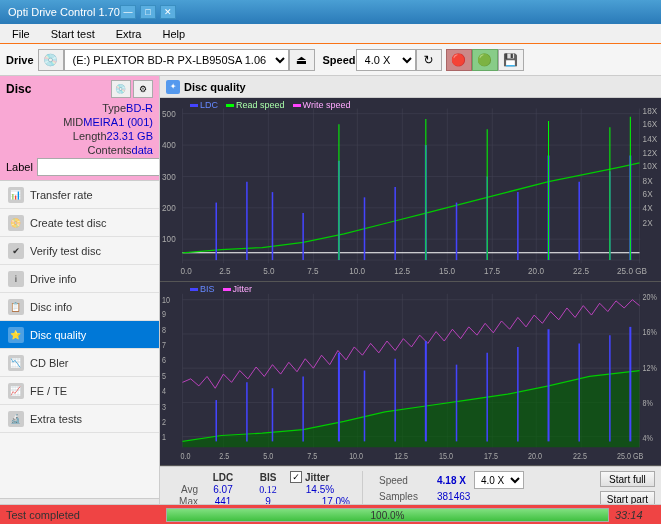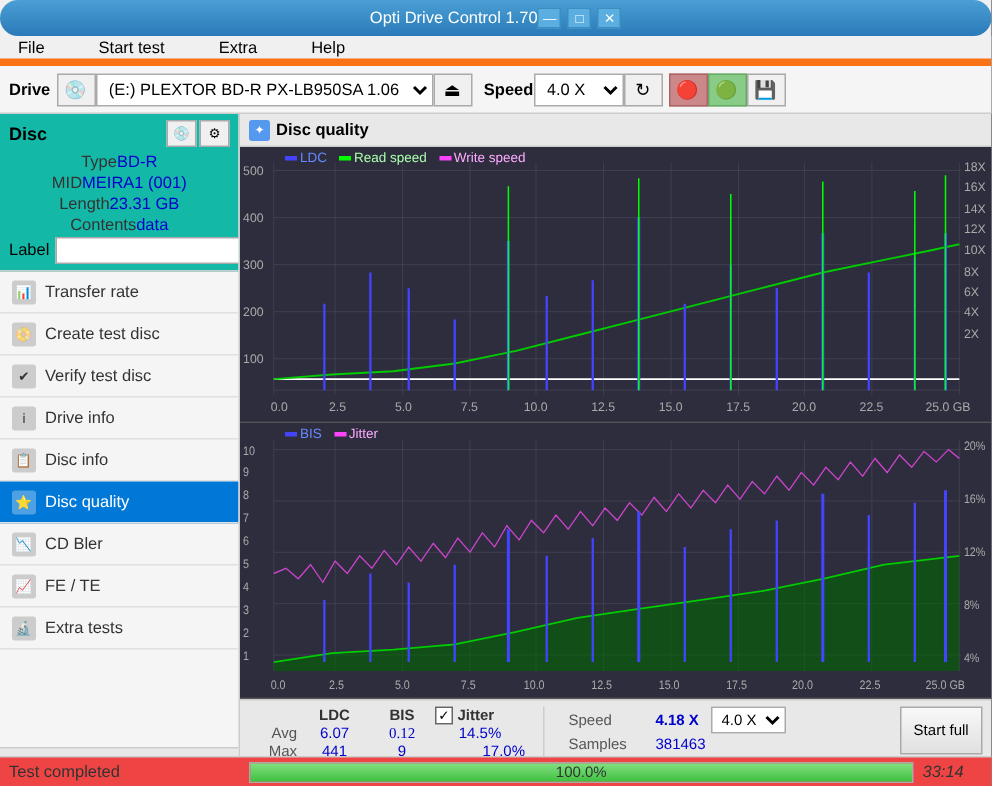--- a/index.html
+++ b/index.html
@@ -6,44 +6,43 @@
     body { font-family: 'Segoe UI', Tahoma, Arial, sans-serif; font-size: 11px; background: #f0f0f0; width: 661px; height: 524px; overflow: hidden; }
 
     
     .title-bar {
       background: linear-gradient(to bottom, #4a9fd4, #2a7ab8);
       color: white;
       height: 24px;
       display: flex;
       align-items: center;
       padding: 0 8px;
-      justify-content: center;
-      border-radius: 12px;
+      justify-content: flex-start;
     }
     .title-bar-text { font-size: 11px; font-weight: normal; }
     .title-bar-controls { display: flex; gap: 4px; }
     .title-bar-btn {
       width: 16px; height: 14px;
       background: #5aaee0;
       border: 1px solid #3a8ec0;
       color: white;
       font-size: 9px;
       cursor: pointer;
       display: flex; align-items: center; justify-content: center;
     }
 
     
     .menu-bar {
       background: #f0f0f0;
       height: 20px;
       display: flex;
       align-items: center;
       padding: 0 4px;
-      border-bottom: 5px solid #f97316;
-      gap: 20px;
+      border-bottom: 1px solid #f97316;
+      gap: 5px;
       text-align: center;
     }
     .menu-item {
       padding: 2px 8px;
       cursor: pointer;
       font-size: 11px;
     }
 
     
     .drive-bar {
@@ -91,35 +90,35 @@
       min-width: 160px;
       background: #f5f5f5;
       border-right: 1px solid #ccc;
       display: flex;
       flex-direction: column;
       overflow: hidden;
     }
 
     
     .disc-panel {
-      background: #14b8a6;
+      background: #f9a8d4;
       border-bottom: 1px solid #ccc;
       padding: 4px 6px;
     }
     .disc-panel-header {
       display: flex;
       align-items: center;
       justify-content: space-between;
       margin-bottom: 4px;
     }
     .disc-title { font-size: 12px; font-weight: bold; }
     .disc-icon-area { display: flex; gap: 2px; }
     .disc-info-row {
       display: flex;
-      justify-content: center;
+      justify-content: flex-end;
       font-size: 11px;
       margin-bottom: 2px;
     }
     .disc-info-label { color: #333; }
     .disc-info-value { color: #0000cc; }
     .disc-info-data { color: #0000cc; }
     .label-row {
       display: flex;
       align-items: center;
       font-size: 11px;
@@ -309,21 +308,21 @@
       padding: 0 2px; width: 50px;
     }
 
     .start-btns {
       display: flex;
       flex-direction: column;
       gap: 4px;
       margin-left: auto;
     }
     .start-btn {
-      height: 32px;
+      height: 16px;
       background: linear-gradient(to bottom, #f8f8f8, #e0e0e0);
       border: 1px solid #aaa;
       cursor: pointer;
       font-size: 10px;
       padding: 0 6px;
       white-space: nowrap;
     }
 
     .divider-v {
       width: 1px;

